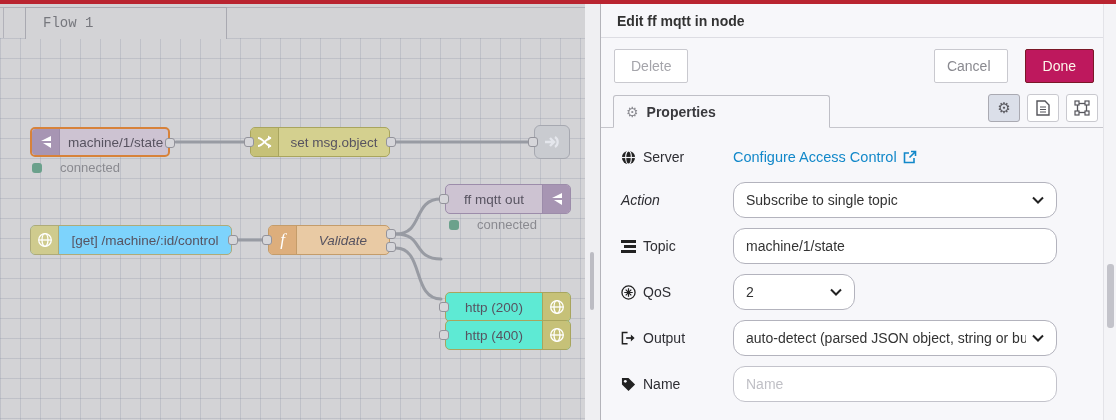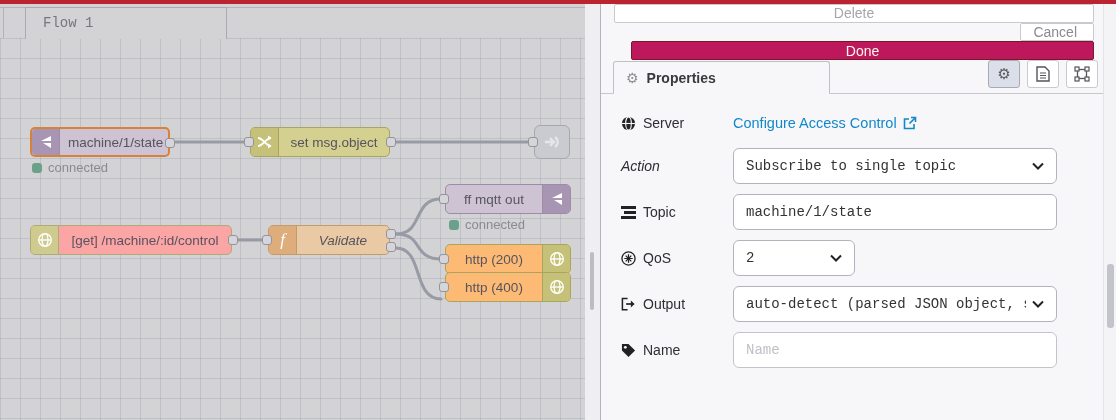--- a/index.html
+++ b/index.html
@@ -31,49 +31,49 @@
     flex-shrink:0; border-top-left-radius:4px; border-bottom-left-radius:4px; }
   .icon-right .node-icon { order:2; border-radius:0 4px 4px 0; }
   .node-label { flex:1; text-align:center; white-space:nowrap; overflow:hidden; padding:0 8px; }
 
   .n-mqtt   { background:#cdc3d2; border:1px solid #9c8caa; }
   .n-mqtt .node-icon { background:#a795b3; border-right:1px solid #9c8caa; }
   .n-mqtt.icon-right .node-icon { border-right:none; border-left:1px solid #9c8caa; }
   .n-mqtt.selected { border:2px solid #d7823a; }
   .n-change { background:#d4d08f; border:1px solid #a9a55e; }
   .n-change .node-icon { background:#c6c178; border-right:1px solid #a9a55e; }
-  .n-httpin { background:#fca5a5; border:1px solid #aeab78;align-items:center; }
+  .n-httpin { background:#7dd3fc; border:1px solid #aeab78;align-items:center; }
   .n-httpin .node-icon { background:#cfcb8e; border-right:1px solid #aeab78; }
   .n-func   { background:#e9caa4; border:1px solid #c49c6a; font-style:italic; }
   .n-func .node-icon { background:#ddae7c; border-right:1px solid #c49c6a; }
-  .n-httpres{ background:#fdba74; border:1px solid #a9a55e; }
+  .n-httpres{ background:#5eead4; border:1px solid #a9a55e;margin-top:48px; }
   .n-httpres .node-icon { background:#c6c178; border-left:1px solid #a9a55e; border-right:none; }
   .n-link   { background:#c9cbd0; border:1px solid #a6a8b0; border-radius:6px; justify-content:center; }
 
   .port { position:absolute; width:10px; height:10px; background:#d6d6da;
     border:1px solid #93939b; border-radius:3px; z-index:3; }
   .port-in  { left:-7px; top:9px; }
   .port-out { right:-7px; top:9px; }
   .port-out1 { right:-7px; top:3px; }
   .port-out2 { right:-7px; top:16px; }
 
-  .node-status { position:absolute; display:flex; align-items:center; gap:6px; z-index:2;
+  .node-status { position:absolute; display:flex; align-items:center; gap:18px; z-index:2;
     font-size:13px; color:#8a8a90; }
   .status-dot { width:10px; height:10px; border-radius:3px; background:#6ba18c; }
 
   
   .gutter { position:absolute; left:585px; top:4px; width:15px; height:416px; background:#efeff2; }
   .gutter-thumb { position:absolute; left:5px; top:248px; width:4px; height:58px; background:#bcbcc3; border-radius:2px; }
 
   
   .panel { position:absolute; left:600px; top:4px; width:516px; height:416px;
     background:#f7f7fa; border-left:1px solid #b4b4ba; }
   .panel-header { height:34px; line-height:34px; padding:0 16px; font-size:14px; font-weight:bold;
     color:#333; border-bottom:1px solid #dddde3; }
-  .btnbar { height:56px; display:flex; padding:0 22px 0 13px;flex-direction:column; }
+  .btnbar { height:56px; display:flex; align-items:center; padding:0 22px 0 13px; }
   .btn { height:34px; padding:0 16px; background:#fff; border:1px solid #c9c9cf; border-radius:2px;
     font-size:14px; font-family:inherit; cursor:pointer; }
   .btn-delete { color:#a5a5ab; }
   .btn-cancel { color:#8a8a90; margin-left:auto;padding-left:12px; }
   .btn-done { background:#be185d; border-color:#7a1826; color:#fdf6ea; margin-left:17px; padding:0 17px; }
 
   .tabrow { position:relative; height:32px; border-bottom:1px solid #c6c6cc; margin-top:2px; }
   .ptab { position:absolute; left:12px; bottom:-1px; height:33px; width:217px;
     background:#f7f7fa; border:1px solid #bfbfc6; border-bottom:1px solid #f7f7fa;
     border-radius:3px 3px 0 0; display:flex; align-items:center; gap:8px; padding:0 12px;
@@ -90,21 +90,21 @@
   .frow-server { min-height:30px; }
   .flabel { width:112px; flex-shrink:0; display:flex; align-items:center; gap:7px;
     font-size:14px; color:#2e2e33; }
   .flabel .no-icon { margin-left:0;font-style:italic; }
   .ficon { width:15px; display:flex; justify-content:center; flex-shrink:0; }
   .link { color:#1288c9; font-size:14.5px; display:flex; align-items:center; gap:6px;
     text-decoration:none; cursor:pointer; }
   .control { width:324px; }
   .control-sm { width:122px; }
   .input, .selectbox { width:100%; height:36px; background:#fff; border:1px solid #b3b3bd;
-    border-radius:6px; padding:0 12px; font-size:14px; color:#333; font-family:Liberation Mono, monospace; }
+    border-radius:12px; padding:0 12px; font-size:14px; color:#333; font-family:Liberation Sans, sans-serif; }
   .input::placeholder { color:#c0c0c6; }
   .input-name { border-color:#c3c3cb; }
   .selectbox { display:flex; align-items:center; justify-content:space-between; cursor:pointer; gap:6px; }
   .selectbox .sel-text { white-space:nowrap; overflow:hidden; flex:1; }
   .chev { flex-shrink:0; }
 
   .vscroll { position:absolute; right:0; top:0; bottom:0; width:13px; background:#f4f4f7;
     border-left:1px solid #e3e3e8; }
   .vscroll-thumb { position:absolute; left:3px; top:260px; width:7px; height:64px; background:#c3c3ca; border-radius:3px; }
 </style>
@@ -229,20 +229,21 @@
     <div class="node-label">http (400)</div>
     <div class="port port-in"></div>
   </div>
 </div>
 
 <div class="gutter">
   <div class="gutter-thumb"></div>
 </div>
 
 <div class="panel">
+  <div class="panel-header">Edit ff mqtt in node</div>
 
   <div class="btnbar">
     <button class="btn btn-delete">Delete</button>
     <button class="btn btn-cancel">Cancel</button>
     <button class="btn btn-done">Done</button>
   </div>
 
   <div class="tabrow">
     <div class="ptab">
       <span class="gear-glyph">⚙</span>

